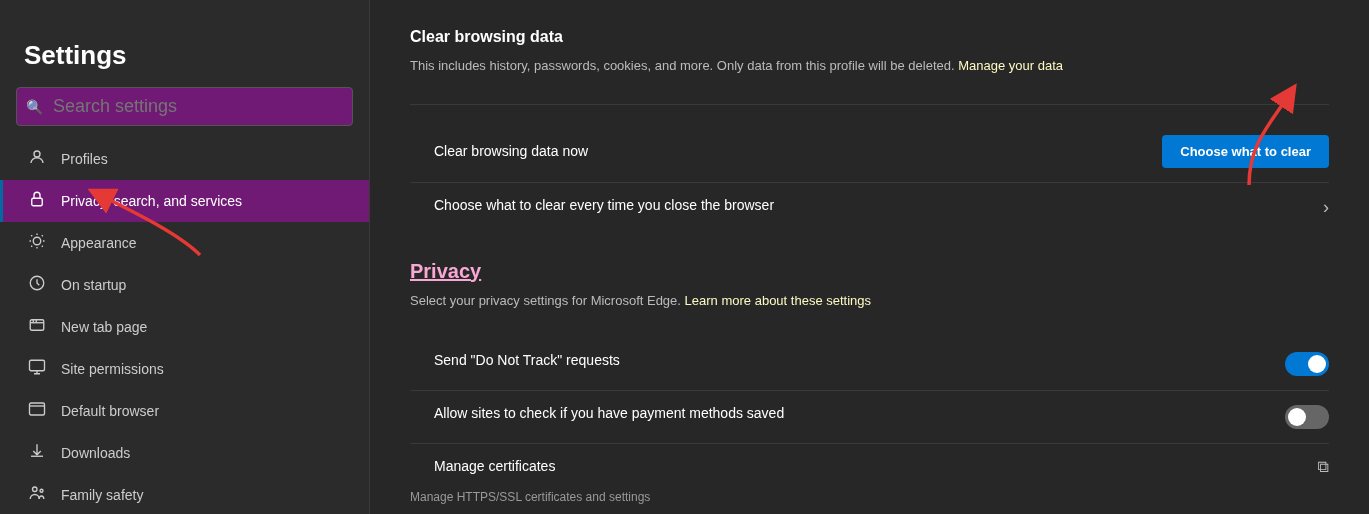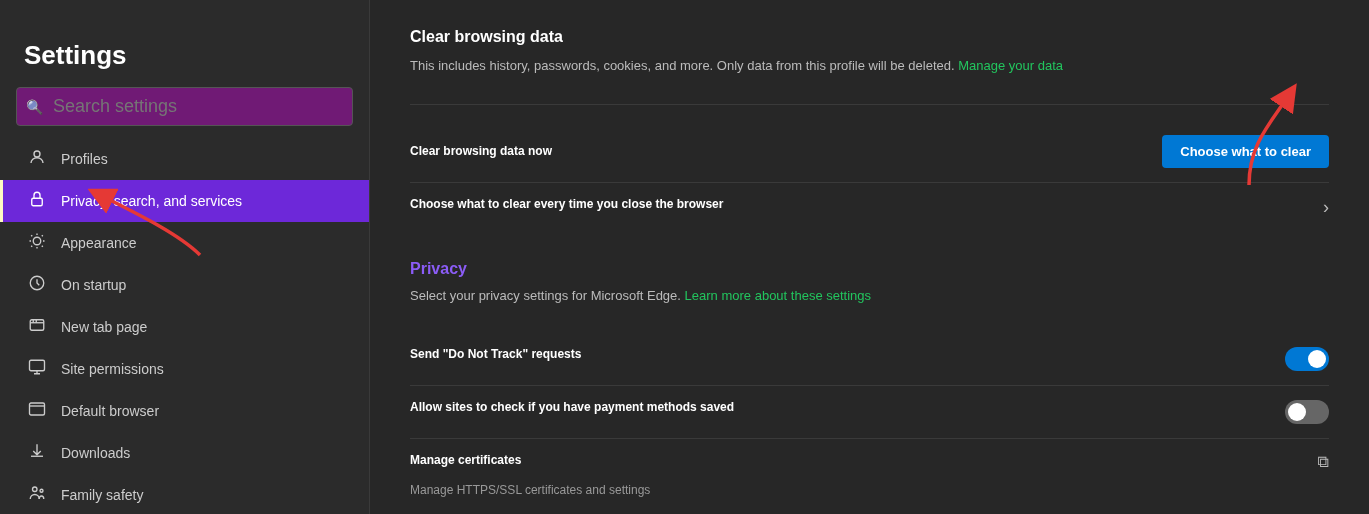--- a/index.html
+++ b/index.html
@@ -56,22 +56,22 @@
       align-items: center;
       padding: 10px 24px;
       cursor: pointer;
       font-size: 14px;
       color: #ccc;
       border-left: 3px solid transparent;
       gap: 14px;
       position: relative;
     }
     .nav-item.active {
-      background: #6d28d9;
-      border-left: 3px solid #fef9c3;
+      background: #701a75;
+      border-left: 3px solid #0369a1;
       color: #fff;
     }
     .nav-icon {
       font-size: 16px;
       width: 20px;
       text-align: center;
       flex-shrink: 0;
     }
 
     
@@ -89,42 +89,43 @@
       color: #fff;
       margin-bottom: 10px;
     }
     .section-subtitle {
       font-size: 13px;
       color: #bbb;
       margin-bottom: 28px;
       line-height: 1.5;
     }
     .section-subtitle a {
-      color: #22c55e;
+      color: #fef9c3;
       text-decoration: none;
     }
     .divider {
       border: none;
       border-top: 1px solid #3a3a3a;
       margin: 0 0 16px 0;
     }
     .setting-row {
       display: flex;
       align-items: flex-start;
       justify-content: space-between;
       padding: 14px 0;
       border-bottom: 1px solid #3a3a3a;
     }
     .setting-row:last-child {
       border-bottom: none;
     }
     .setting-label {
-      font-size: 12px;
-      font-weight: 700;
-      color: #fff;
+      font-size: 14px;
+      font-weight: 400;
+      color: #fff;
+      margin-left: 24px;
     }
     .setting-sublabel {
       font-size: 12px;
       color: #999;
       margin-top: 16px;
     }
     .btn-primary {
       background: #0078d4;
       color: #fff;
       border: none;
@@ -184,24 +185,25 @@
       left: 3px;
     }
 
     .external-icon {
       color: #bbb;
       font-size: 16px;
       cursor: pointer;
     }
 
     .privacy-section-title {
-      font-size: 16px;
+      font-size: 20px;
       font-weight: 600;
-      color: #8b5cf6;
+      color: #f9a8d4;
       margin: 28px 0 8px 0;
+      text-decoration: underline;
     }
 
     
     .clear-now-row {
       display: flex;
       align-items: center;
       justify-content: space-between;
       padding: 14px 0;
       border-bottom: 1px solid #3a3a3a;
       position: relative;

